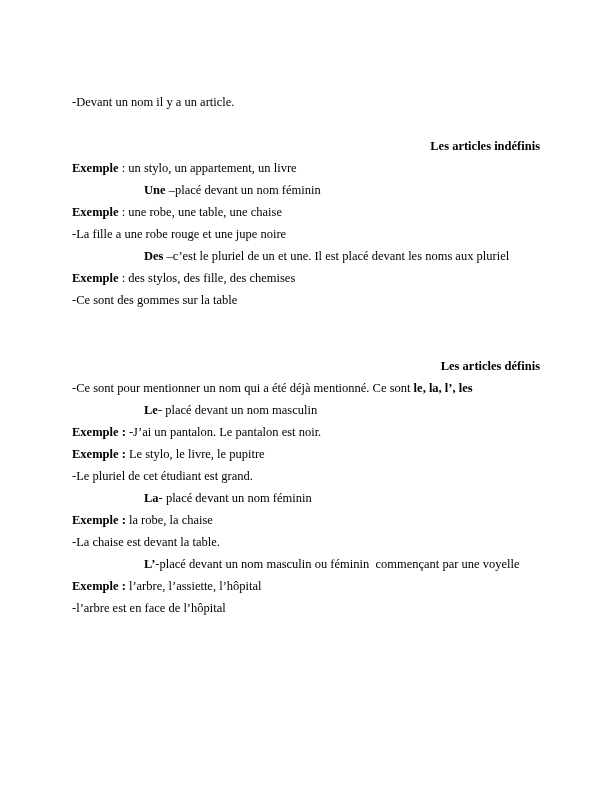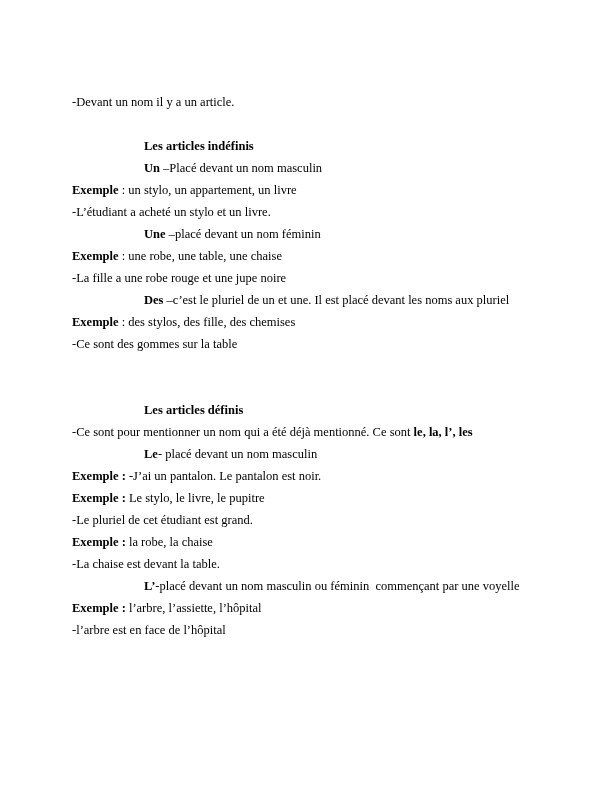--- a/index.html
+++ b/index.html
@@ -23,47 +23,46 @@
     width: 468px;
   }
   .para {
     margin: 0;
     height: 22px;
     line-height: 22px;
     font-size: 12.5px;
     white-space: pre;     
   }
   .indent-tab { padding-left: 72px; }
-  .heading { font-weight: bold; }
+  .heading { font-weight: bold; text-align: right; }
   .bold { font-weight: bold; }
 </style>
 </head>
 <body>
 
 <div class="page">
   <div class="content">
       <p class="para"><span class="seg">-Devant un nom il y a un article.</span></p>
       <p class="para">&nbsp;</p>
       <p class="para indent-tab heading"><span class="seg bold">Les articles indéfinis</span></p>
-      <p class="para indent-tab"><span class="seg bold">Un</span><span class="seg"> –Placé devant un nom masculin</span></p>
       <p class="para"><span class="seg bold">Exemple</span><span class="seg"> : un stylo, un appartement, un livre</span></p>
-      <p class="para"><span class="seg">-L’étudiant a acheté un stylo et un livre.</span></p>
       <p class="para indent-tab"><span class="seg bold">Une</span><span class="seg"> –placé devant un nom féminin</span></p>
       <p class="para"><span class="seg bold">Exemple</span><span class="seg"> : une robe, une table, une chaise</span></p>
       <p class="para"><span class="seg">-La fille a une robe rouge et une jupe noire</span></p>
       <p class="para indent-tab"><span class="seg bold">Des</span><span class="seg"> –c’est le pluriel de un et une. Il est placé devant les noms aux pluriel</span></p>
       <p class="para"><span class="seg bold">Exemple</span><span class="seg"> : des stylos, des fille, des chemises</span></p>
       <p class="para"><span class="seg">-Ce sont des gommes sur la table</span></p>
       <p class="para">&nbsp;</p>
       <p class="para">&nbsp;</p>
       <p class="para indent-tab heading"><span class="seg bold">Les articles définis</span></p>
       <p class="para"><span class="seg">-Ce sont pour mentionner un nom qui a été déjà mentionné. Ce sont </span><span class="seg bold">le, la, l’, les</span></p>
       <p class="para indent-tab"><span class="seg bold">Le</span><span class="seg">- placé devant un nom masculin</span></p>
       <p class="para"><span class="seg bold">Exemple :</span><span class="seg"> -J’ai un pantalon. Le pantalon est noir.</span></p>
       <p class="para"><span class="seg bold">Exemple :</span><span class="seg"> Le stylo, le livre, le pupitre</span></p>
       <p class="para"><span class="seg">-Le pluriel de cet étudiant est grand.</span></p>
+      <p class="para indent-tab"><span class="seg bold">La</span><span class="seg">- placé devant un nom féminin</span></p>
       <p class="para"><span class="seg bold">Exemple :</span><span class="seg"> la robe, la chaise</span></p>
       <p class="para"><span class="seg">-La chaise est devant la table.</span></p>
       <p class="para indent-tab"><span class="seg bold">L’</span><span class="seg">-placé devant un nom masculin ou féminin  commençant par une voyelle</span></p>
       <p class="para"><span class="seg bold">Exemple :</span><span class="seg"> l’arbre, l’assiette, l’hôpital</span></p>
       <p class="para"><span class="seg">-l’arbre est en face de l’hôpital</span></p>
     </div>
 </div>
 
 </body></html>

